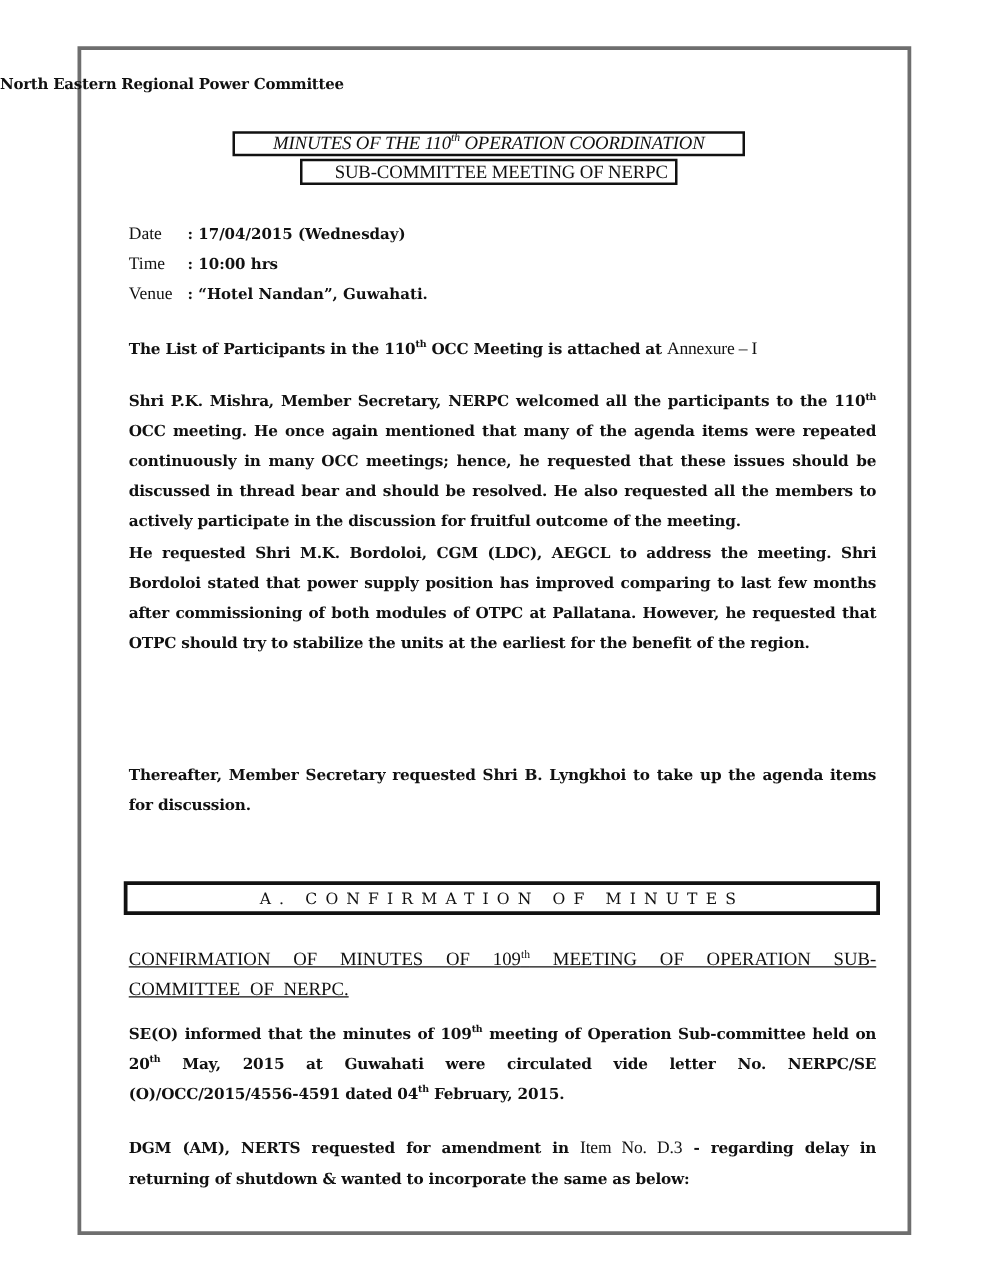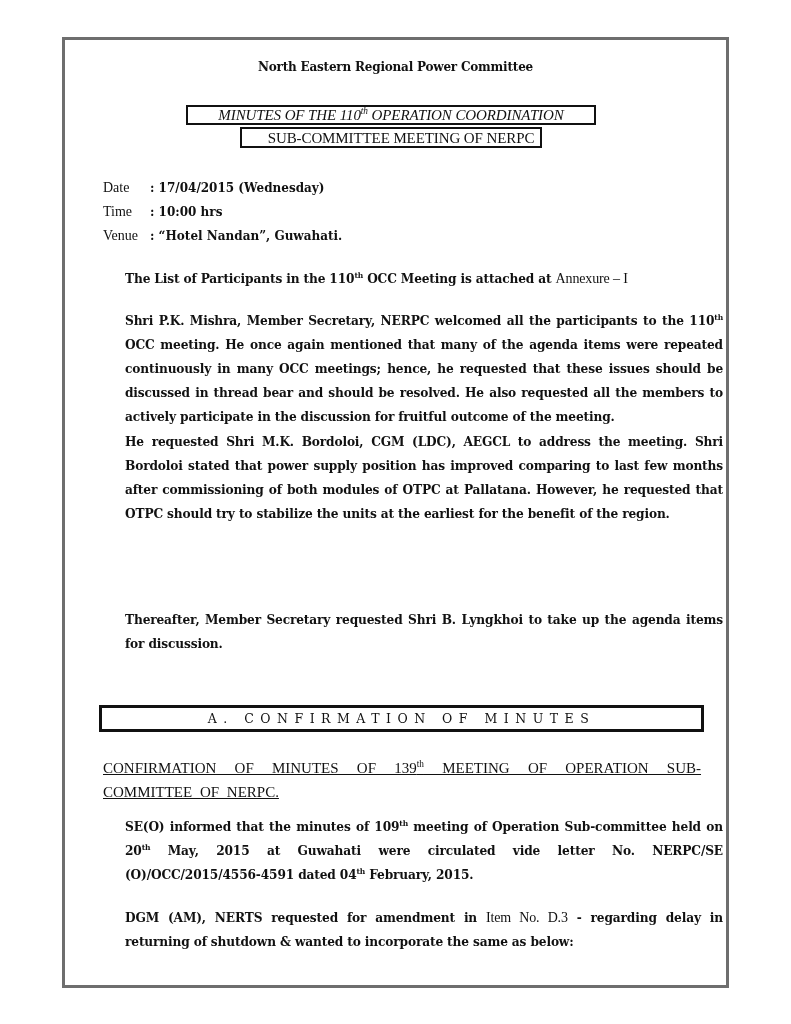--- a/index.html
+++ b/index.html
@@ -1,33 +1,33 @@
 <!DOCTYPE html>
 <html><head>
 <meta charset="utf-8">
 <style>
   html, body { margin: 0; padding: 0; background: #ffffff; }
   body { width: 791px; height: 1024px; position: relative; overflow: hidden;
          font-family: "DejaVu Serif", "Liberation Serif", serif; color: #111; }
   .page-border { position: absolute; left: 62px; top: 37px; width: 661px; height: 945px;
                  border: 3px solid #6e6e6e; box-sizing: content-box; }
   .abs { position: absolute; }
-  .org { left: 0; width: 791px; top: 60px; text-align: center; font-weight: bold;
+  .org { left: 0; width: 791px; top: 60px; text-align: left; font-weight: bold;
          font-size: 12px; letter-spacing: -0.2px; }
   .tbox { border: 2px solid #111; font-family: "Liberation Serif", serif; font-size: 15px;
           text-align: center; line-height: 17px; white-space: nowrap; box-sizing: border-box;
           letter-spacing: -0.1px; }
   .tbox1 { left: 186px; top: 105px; width: 410px; height: 20px; font-style: italic; }
   .tbox2 { left: 240px; top: 127px; width: 302px; height: 21px; line-height: 18px; padding-left: 20px; }
   sup { font-size: 0.62em; line-height: 0; vertical-align: super; }
   .meta-row { left: 103px; height: 20px; font-size: 13px; white-space: nowrap; }
   .meta-label { display: inline-block; width: 47px; font-family: "Liberation Serif", serif; font-size: 14px; }
   .meta-val { font-weight: bold; font-size: 12px; }
   .para { left: 103px; width: 598px; font-weight: bold; font-size: 12.2px; line-height: 24px;
-          text-align: justify; letter-spacing: -0.15px; margin-left: 22px; }
+          text-align: justify; letter-spacing: -0.15px; }
   .plain { font-weight: normal; font-family: "Liberation Serif", serif; font-size: 14px; }
   .section-box { left: 99px; top: 705px; width: 605px; height: 27px; border: 3px solid #111;
                  box-sizing: border-box; text-align: center; font-weight: normal;
                  font-family: "DejaVu Serif", serif; font-size: 12.5px; line-height: 21px;
                  letter-spacing: 6.5px; white-space: nowrap; }
   .heading-u { left: 103px; width: 598px; font-family: "Liberation Serif", serif; font-size: 15px;
                line-height: 24px; text-decoration: underline; text-align: justify;
                text-align-last: left; word-spacing: 4px; }
 </style>
 </head>
@@ -47,17 +47,17 @@
 <div class="abs para" style="top:267px; white-space:nowrap;"><span>The List of Participants in the 110</span><sup>th</sup><span> OCC Meeting is attached at </span><span class="plain">Annexure – I</span></div>
 
 <div class="abs para" style="top:309px"><span>Shri P.K. Mishra, Member Secretary, NERPC welcomed all the participants to the 110</span><sup>th</sup><span> OCC meeting. He once again mentioned that many of the agenda items were repeated continuously in many OCC meetings; hence, he requested that these issues should be discussed in thread bear and should be resolved. He also requested all the members to actively participate in the discussion for fruitful outcome of the meeting.</span></div>
 
 <div class="abs para" style="top:430px">He requested Shri M.K. Bordoloi, CGM (LDC), AEGCL to address the meeting. Shri Bordoloi stated that power supply position has improved comparing to last few months after commissioning of both modules of OTPC at Pallatana. However, he requested that OTPC should try to stabilize the units at the earliest for the benefit of the region.</div>
 
 <div class="abs para" style="top:608px">Thereafter, Member Secretary requested Shri B. Lyngkhoi to take up the agenda items for discussion.</div>
 
 <div class="abs section-box">A.   CONFIRMATION OF MINUTES</div>
 
-<div class="abs heading-u" style="top:756px"><span>CONFIRMATION OF MINUTES OF 139</span><sup>th</sup><span> MEETING OF OPERATION SUB-COMMITTEE OF NERPC.</span></div>
+<div class="abs heading-u" style="top:756px"><span>CONFIRMATION OF MINUTES OF 109</span><sup>th</sup><span> MEETING OF OPERATION SUB-COMMITTEE OF NERPC.</span></div>
 
 <div class="abs para" style="top:815px"><span>SE(O) informed that the minutes of 109</span><sup>th</sup><span> meeting of Operation Sub-committee held on 20</span><sup>th</sup><span> May, 2015 at Guwahati were circulated vide letter No. NERPC/SE (O)/OCC/2015/4556-4591 dated 04</span><sup>th</sup><span> February, 2015.</span></div>
 
 <div class="abs para" style="top:906px"><span>DGM (AM), NERTS requested for amendment in </span><span class="plain">Item No. D.3</span><span> - regarding delay in returning of shutdown &amp; wanted to incorporate the same as below:</span></div>
 
 </body></html>

